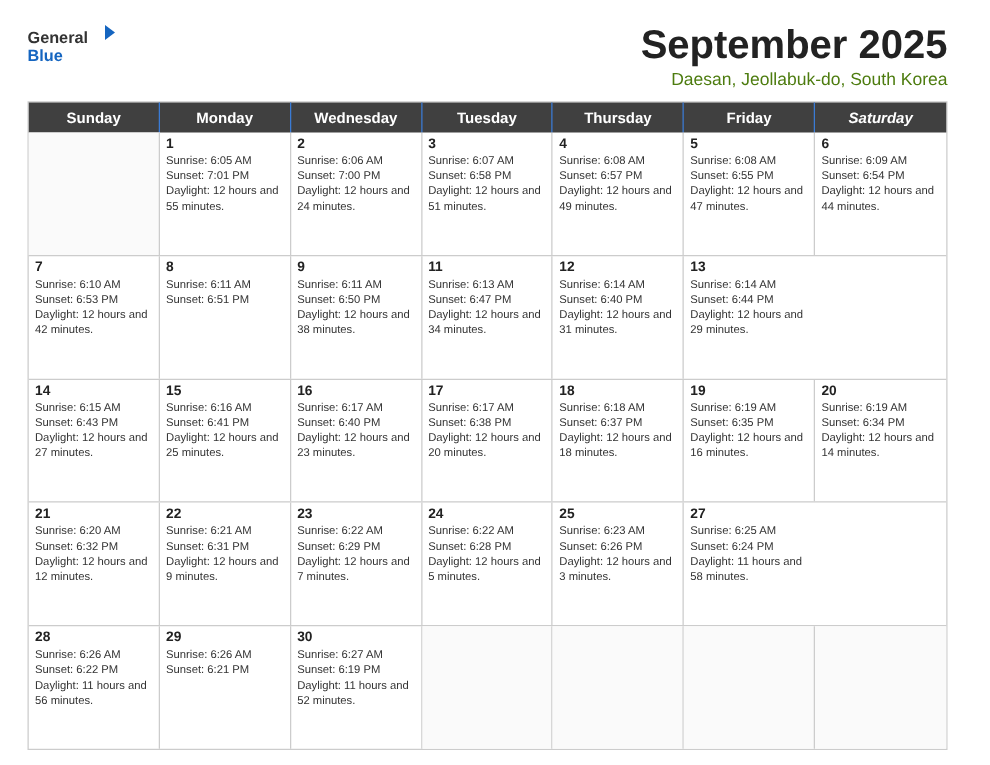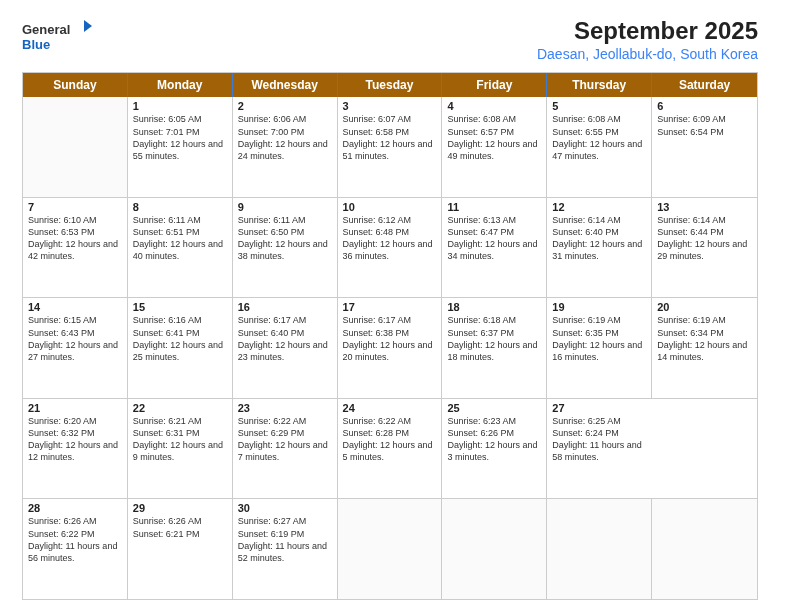--- a/index.html
+++ b/index.html
@@ -25,50 +25,50 @@
     }
     .logo {
       display: flex;
       align-items: center;
       gap: 4px;
     }
     .title-block {
       text-align: right;
     }
     .month-title {
-      font-size: 24px;
+      font-size: 32px;
       font-weight: bold;
       color: #222;
       line-height: 1.1;
     }
     .location {
       font-size: 14px;
-      color: #3b82f6;
+      color: #4d7c0f;
       margin-top: 2px;
     }
     .calendar {
       flex: 1;
       display: flex;
       flex-direction: column;
       border: 1px solid #ccc;
     }
     .cal-header-row {
       display: grid;
       grid-template-columns: repeat(7, 1fr);
-      background: #a16207;
+      background: #404040;
     }
     .cal-header-cell {
       color: #fff;
       font-size: 12px;
       font-weight: bold;
       text-align: center;
       padding: 5px 2px;
       border-right: 1px solid #3a7bd5;
     }
-    .cal-header-cell:last-child { border-right: none; }
+    .cal-header-cell:last-child { border-right: none; font-style: italic; }
     .cal-body {
       flex: 1;
       display: flex;
       flex-direction: column;
     }
     .cal-row {
       display: grid;
       grid-template-columns: repeat(7, 1fr);
       flex: 1;
       border-top: 1px solid #ccc;
@@ -113,22 +113,22 @@
       <div class="location">Daesan, Jeollabuk-do, South Korea</div>
     </div>
   </div>
 
   <div class="calendar">
     <div class="cal-header-row">
     <div class="cal-header-cell">Sunday</div>
         <div class="cal-header-cell">Monday</div>
         <div class="cal-header-cell">Wednesday</div>
         <div class="cal-header-cell">Tuesday</div>
+        <div class="cal-header-cell">Thursday</div>
         <div class="cal-header-cell">Friday</div>
-        <div class="cal-header-cell">Thursday</div>
         <div class="cal-header-cell">Saturday</div>
       </div>
     <div class="cal-body">
     <div class="cal-row">
           <div class="cal-cell empty"></div>
           <div class="cal-cell">
             <div class="day-num">1</div>
             <div class="cell-line">Sunrise: 6:05 AM</div>
             <div class="cell-line">Sunset: 7:01 PM</div>
             <div class="cell-line">Daylight: 12 hours and 55 minutes.</div>
@@ -154,46 +154,40 @@
           <div class="cal-cell">
             <div class="day-num">5</div>
             <div class="cell-line">Sunrise: 6:08 AM</div>
             <div class="cell-line">Sunset: 6:55 PM</div>
             <div class="cell-line">Daylight: 12 hours and 47 minutes.</div>
           </div>
           <div class="cal-cell">
             <div class="day-num">6</div>
             <div class="cell-line">Sunrise: 6:09 AM</div>
             <div class="cell-line">Sunset: 6:54 PM</div>
+            <div class="cell-line">Daylight: 12 hours and 44 minutes.</div>
           </div>
         </div>
         <div class="cal-row">
           <div class="cal-cell">
             <div class="day-num">7</div>
             <div class="cell-line">Sunrise: 6:10 AM</div>
             <div class="cell-line">Sunset: 6:53 PM</div>
             <div class="cell-line">Daylight: 12 hours and 42 minutes.</div>
           </div>
           <div class="cal-cell">
             <div class="day-num">8</div>
             <div class="cell-line">Sunrise: 6:11 AM</div>
             <div class="cell-line">Sunset: 6:51 PM</div>
-            <div class="cell-line">Daylight: 12 hours and 40 minutes.</div>
           </div>
           <div class="cal-cell">
             <div class="day-num">9</div>
             <div class="cell-line">Sunrise: 6:11 AM</div>
             <div class="cell-line">Sunset: 6:50 PM</div>
             <div class="cell-line">Daylight: 12 hours and 38 minutes.</div>
-          </div>
-          <div class="cal-cell">
-            <div class="day-num">10</div>
-            <div class="cell-line">Sunrise: 6:12 AM</div>
-            <div class="cell-line">Sunset: 6:48 PM</div>
-            <div class="cell-line">Daylight: 12 hours and 36 minutes.</div>
           </div>
           <div class="cal-cell">
             <div class="day-num">11</div>
             <div class="cell-line">Sunrise: 6:13 AM</div>
             <div class="cell-line">Sunset: 6:47 PM</div>
             <div class="cell-line">Daylight: 12 hours and 34 minutes.</div>
           </div>
           <div class="cal-cell">
             <div class="day-num">12</div>
             <div class="cell-line">Sunrise: 6:14 AM</div>

